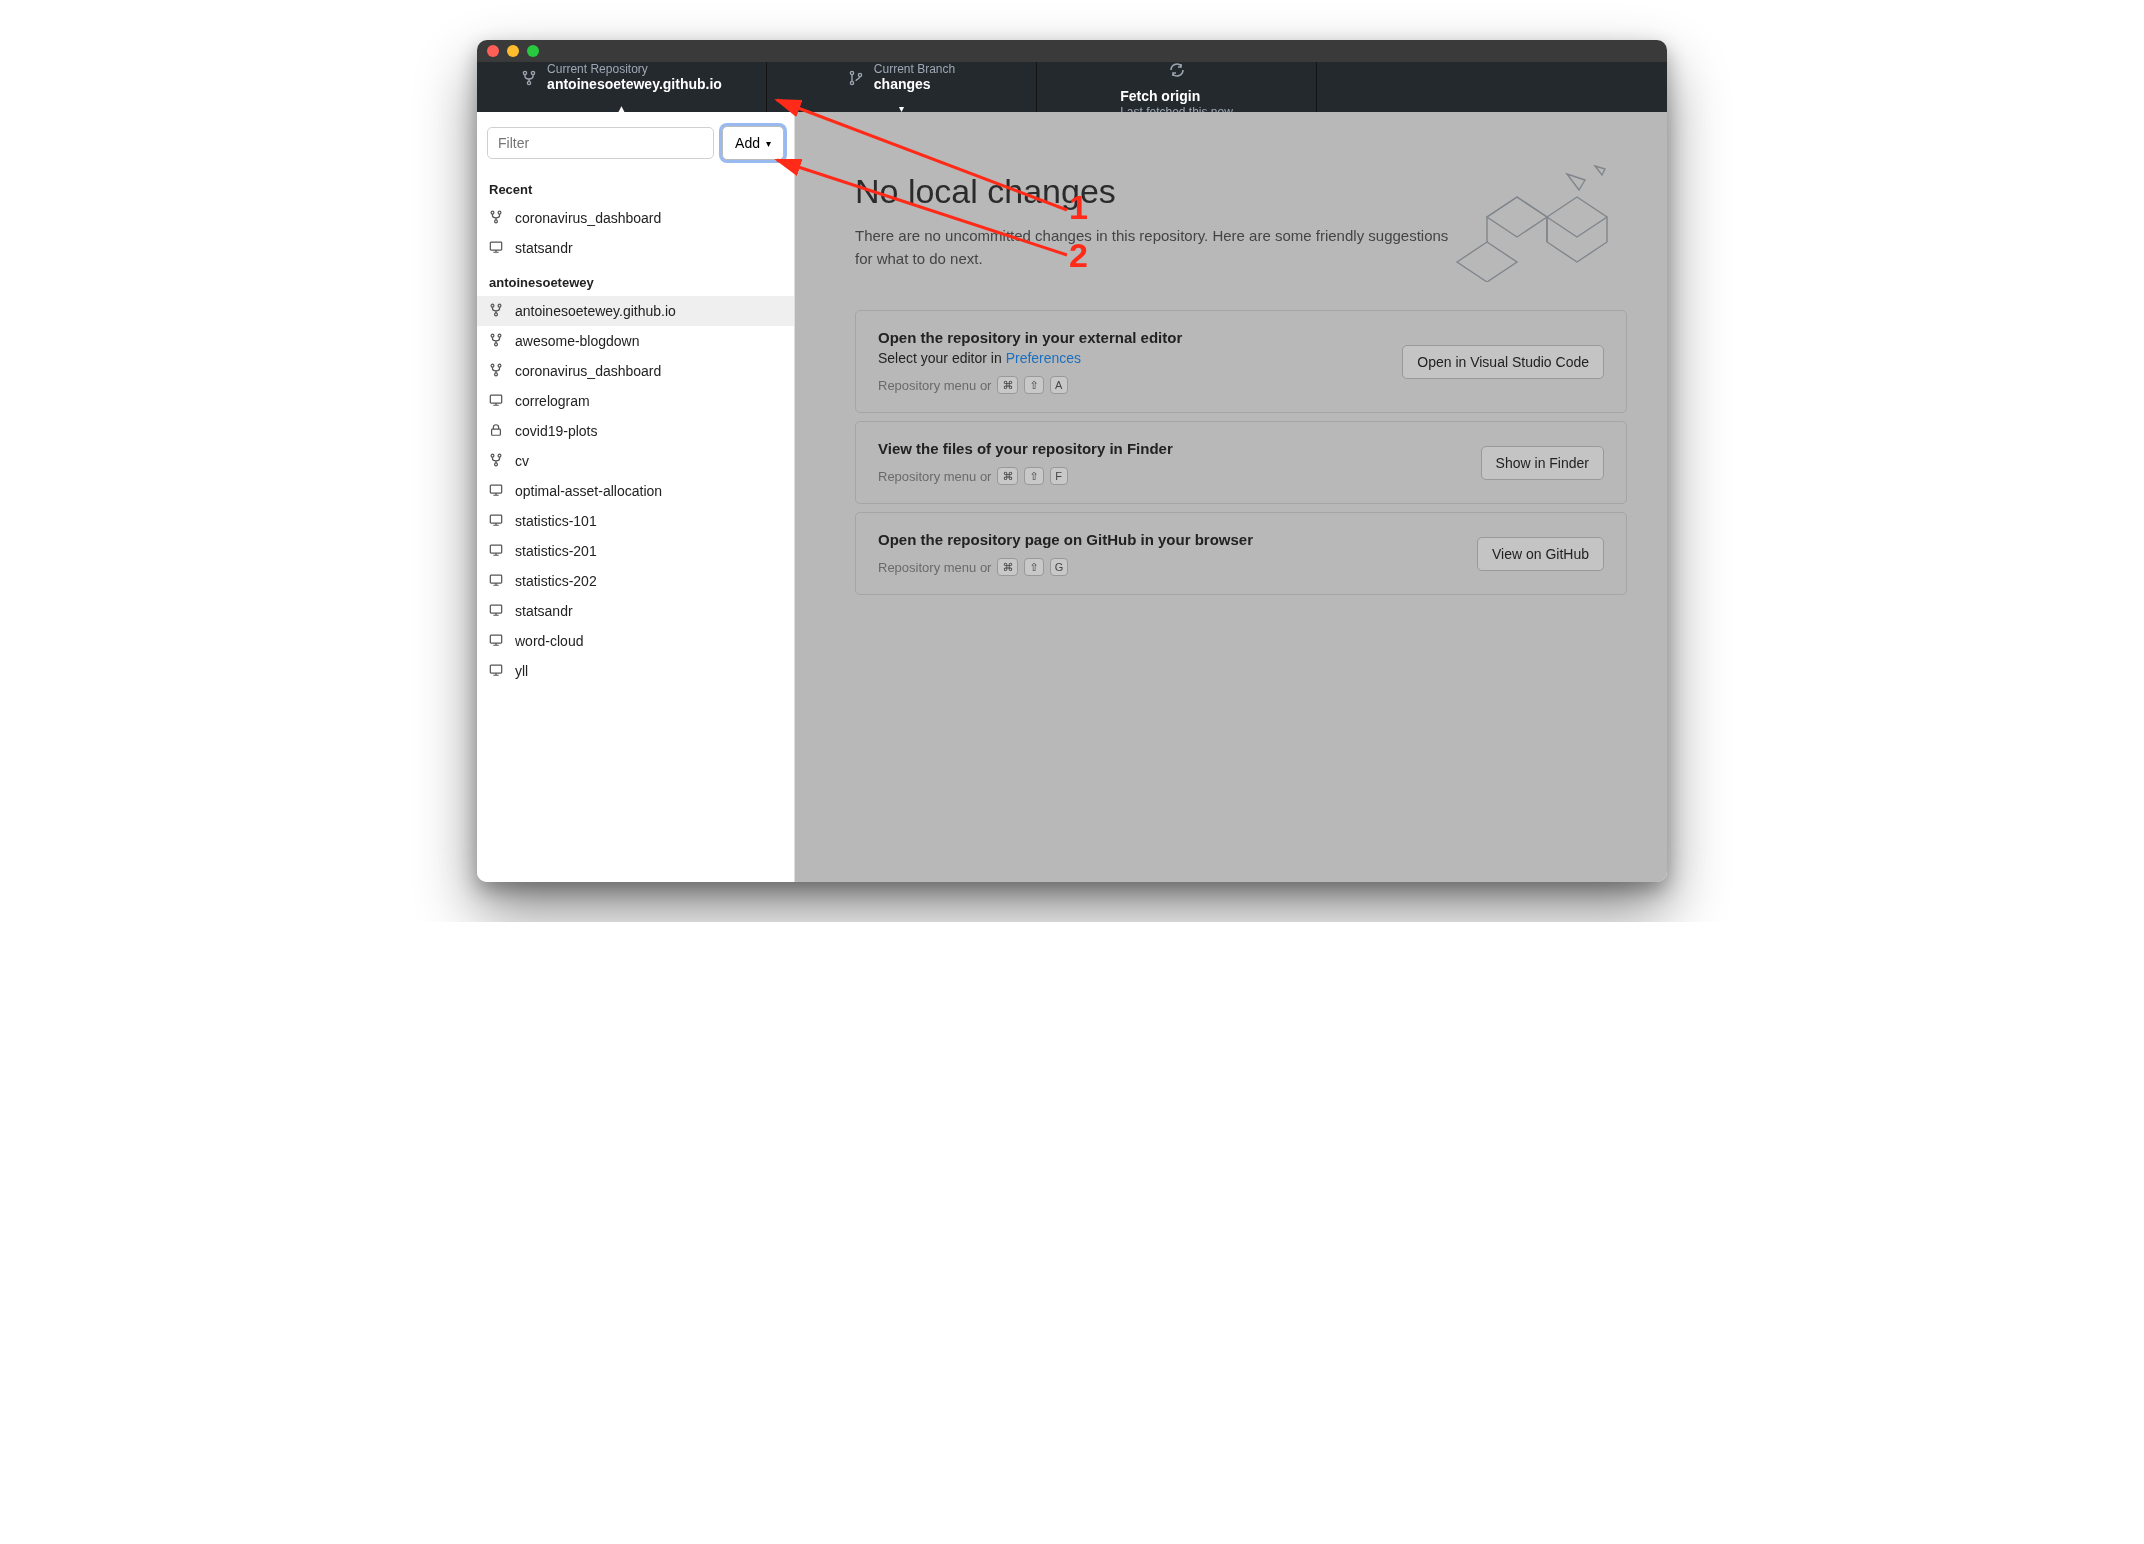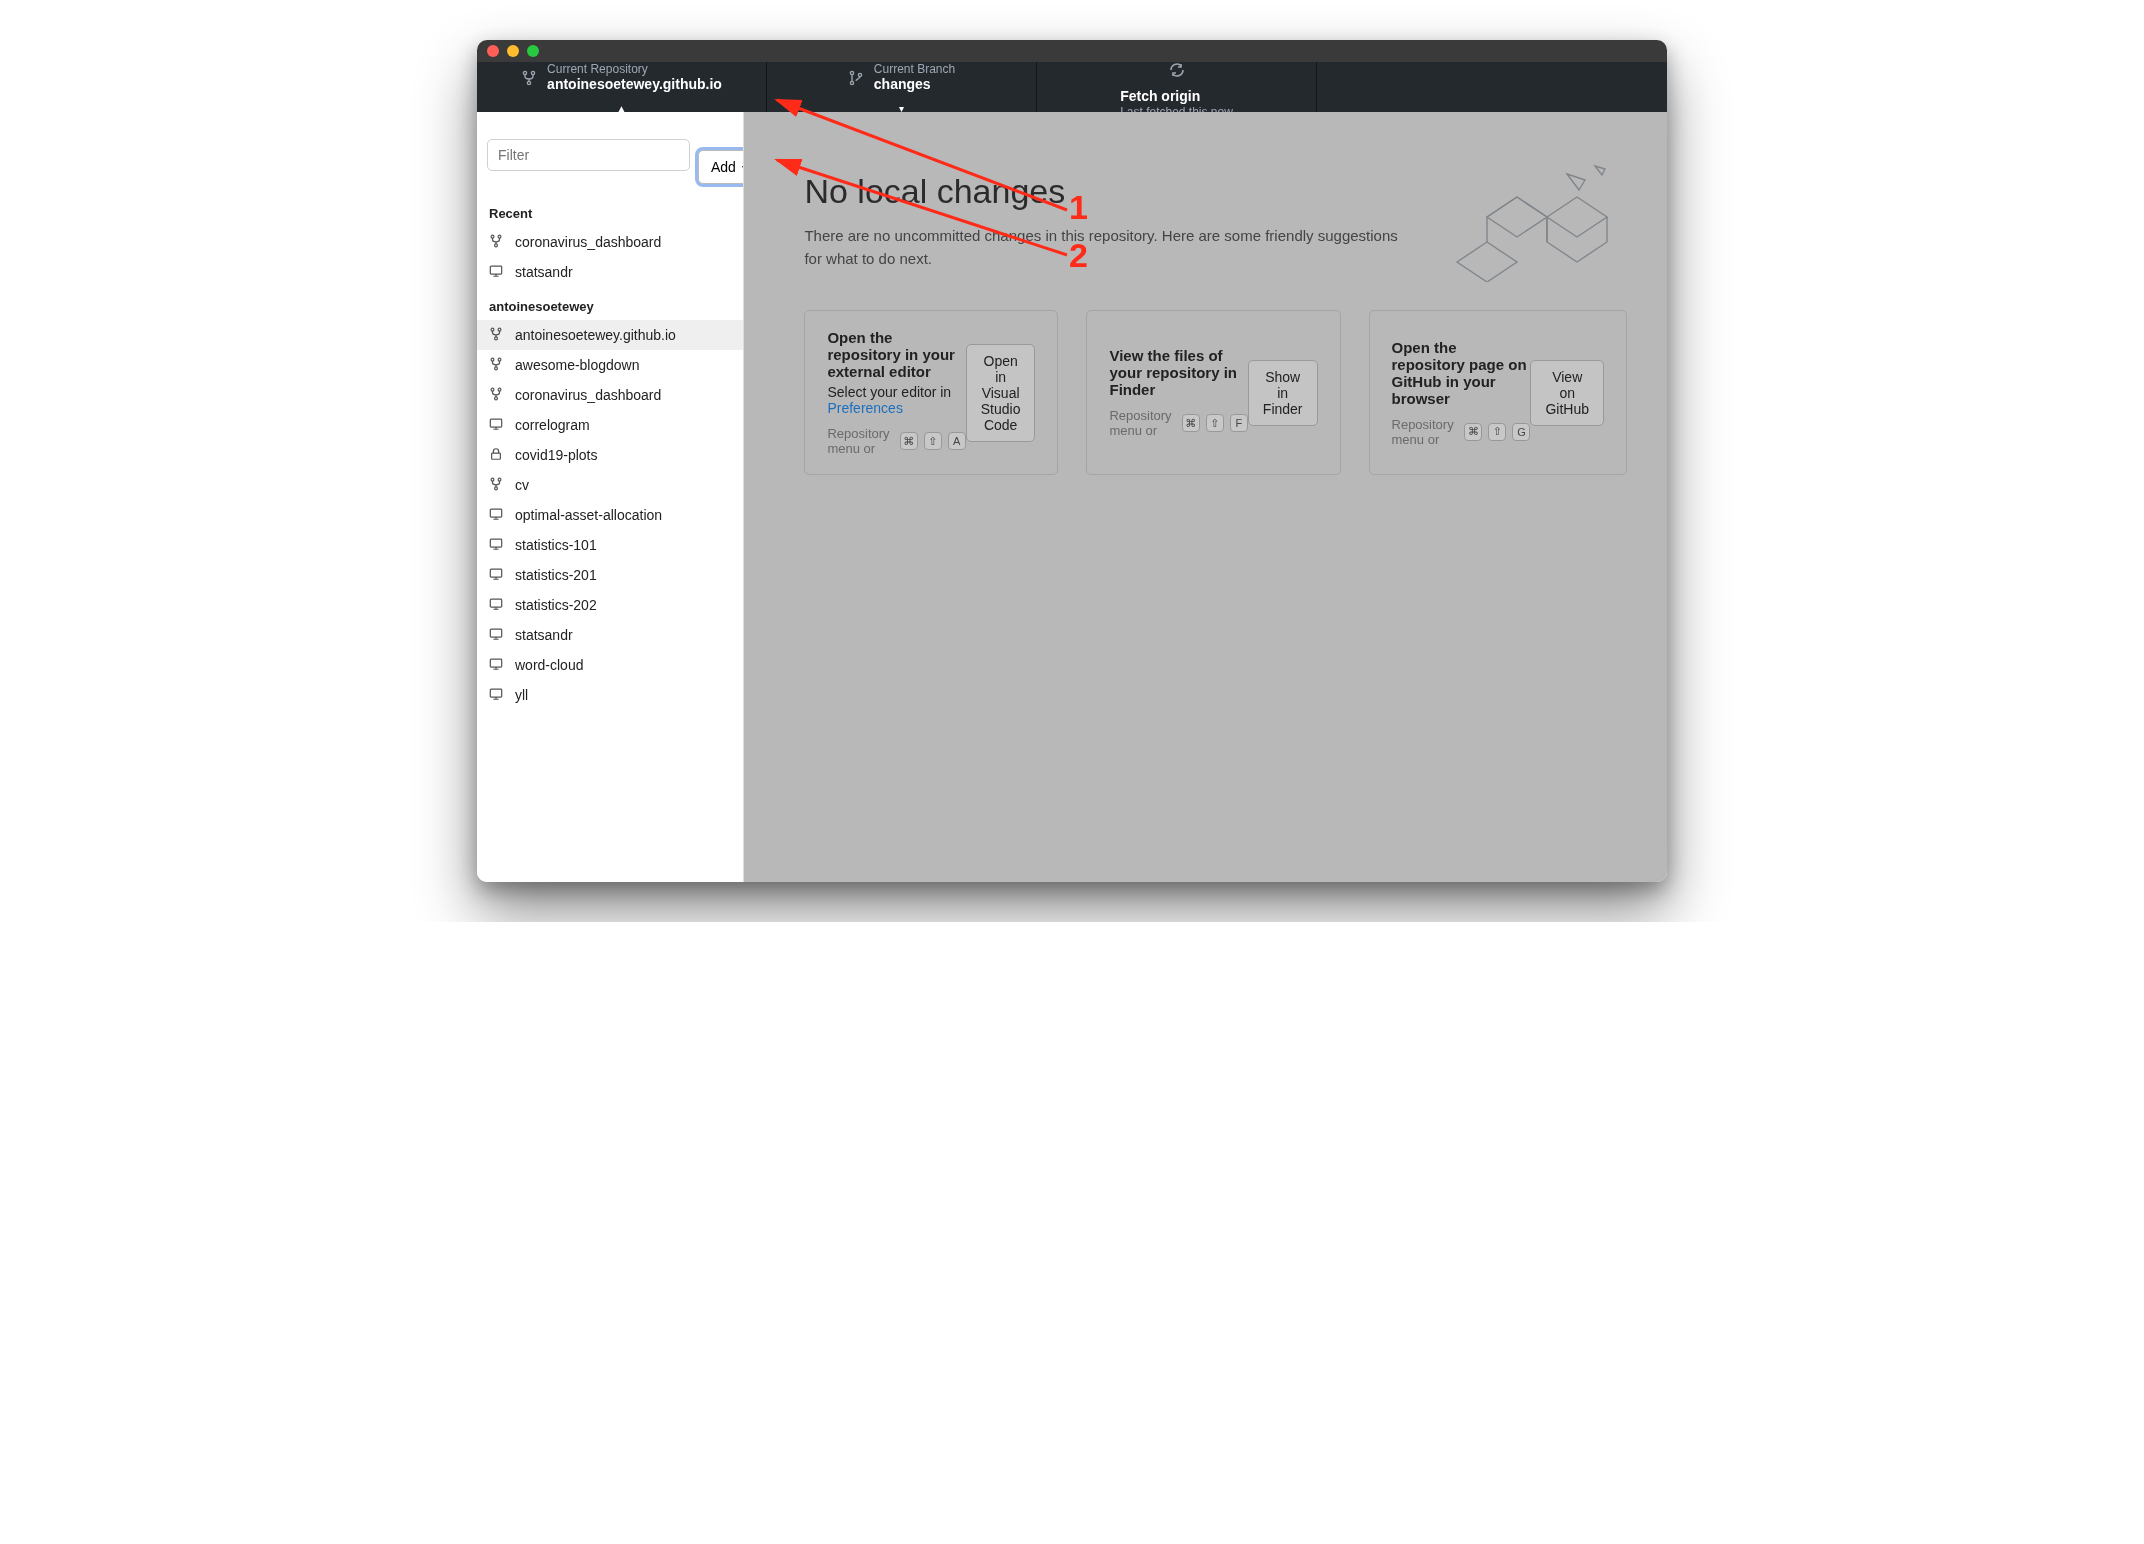--- a/index.html
+++ b/index.html
@@ -70,41 +70,40 @@
   }
   .filter-input {
     flex: 1; height: 32px; border: 1px solid #d0d0d0; border-radius: 5px;
     padding: 0 10px; font-size: 14px; color: #333;
   }
   .add-btn {
     height: 34px; padding: 0 12px; border: 1px solid #bbb; border-radius: 5px;
     background: #fff; font-size: 14px; display: flex; align-items: center; gap: 6px;
     box-shadow: 0 0 0 3px rgba(70,130,230,0.55);
     cursor: pointer;
-    margin-top: 24px;
   }
   .section-title { font-size: 13px; font-weight: 700; padding: 12px 12px 6px 12px; color: #222; }
   .repo-list { list-style: none; }
   .repo-item {
     display: flex; align-items: center; gap: 10px;
     padding: 7px 12px; font-size: 14px; color: #222;
     cursor: pointer;
   }
   .repo-item.selected { background: #efefef; }
   .repo-item .ricon { width: 16px; height: 16px; color: #555; flex:0 0 auto; }
 
   .main {
     flex: 1;
     background: #b8b8b8;
     position: relative;
     padding: 60px 40px 40px 60px;
   }
   .main .headline { font-size: 34px; font-weight: 400; color: #2b2b2b; margin-bottom: 14px; }
   .main .sub { font-size: 15px; color: #444; max-width: 600px; line-height: 1.5; margin-bottom: 40px; }
-  .cards { display: flex; gap: 28px; justify-content: space-between; }
+  .cards { display: flex; flex-direction: column; gap: 8px; justify-content: space-between; }
   .card {
     border: 1px solid #a5a5a5; border-radius: 5px;
     padding: 18px 22px; display: flex; align-items: center; justify-content: space-between;
     background: #b8b8b8;
   }
   .card-left { display: flex; flex-direction: column; gap: 4px; }
   .card-title { font-size: 15px; font-weight: 700; color: #222; }
   .card-sub { font-size: 14px; color: #222; }
   .card-sub a { color: #1b6fbf; text-decoration: none; }
   .card-hint { font-size: 13px; color: #6a6a6a; margin-top: 6px; display: flex; align-items: center; gap: 6px; }

